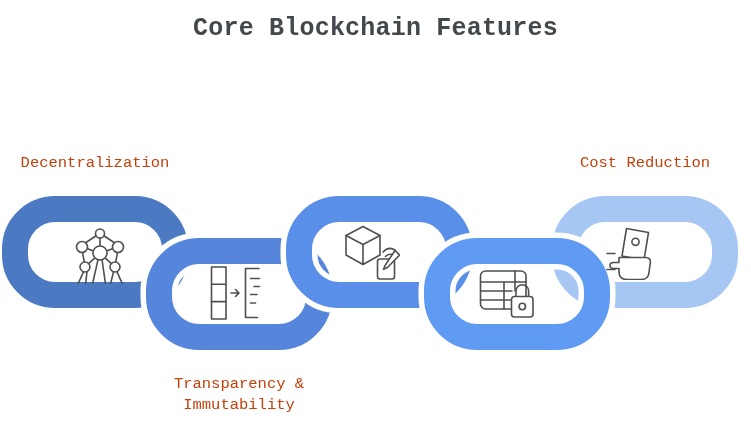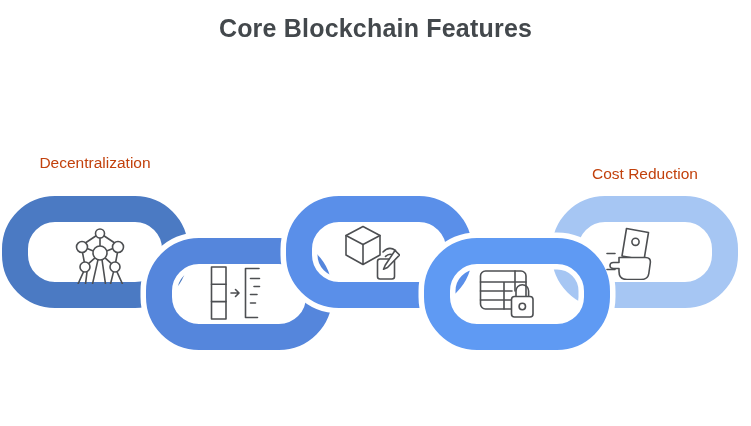--- a/index.html
+++ b/index.html
@@ -1,36 +1,36 @@
 <!DOCTYPE html>
 <html><head>
 <meta charset="utf-8">
 <style>
   html,body{margin:0;padding:0;background:#ffffff;}
   .canvas{position:relative;width:751px;height:426px;background:#ffffff;overflow:hidden;
-          font-family:Liberation Sans, sans-serif;}
+          font-family:Liberation Mono, monospace;}
   .title{position:absolute;top:14px;left:0;width:751px;text-align:center;
          font-size:25px;font-weight:bold;color:#43484c;letter-spacing:.2px;}
   .label{position:absolute;font-size:15.5px;color:#c2410c;text-align:center;line-height:1.35;}
   .chain{position:absolute;left:0;top:0;}
   .casing{fill:none;stroke:#ffffff;stroke-width:37;}
   .ring{fill:none;stroke-width:26;}
   .icon{position:absolute;}
   .icon *{fill:none;stroke-width:1.6;stroke-linecap:round;stroke-linejoin:round;}
   .icon .fillw{fill:#ffffff;}
 </style>
 </head>
 <body>
 
 <div class="canvas">
 
   <div class="title">Core Blockchain Features</div>
 
   <div class="label" style="left:0px;top:153px;width:190px;">Decentralization</div>
-  <div class="label" style="left:545px;top:164px;width:200px;">Cost Reduction</div>
+  <div class="label" style="left:545px;top:153px;width:200px;">Cost Reduction</div>
 
   <svg class="chain" width="751" height="426" viewBox="0 0 751 426">
     <g>
       <rect class="casing" x="15" y="209" width="160" height="86" rx="40"></rect>
       <rect class="ring" x="15" y="209" width="160" height="86" rx="40" stroke="#4b7ac3"></rect>
     </g>
     <g>
       <rect class="casing" x="159" y="251" width="160" height="86" rx="40"></rect>
       <rect class="ring" x="159" y="251" width="160" height="86" rx="40" stroke="#5586dc"></rect>
     </g>
@@ -94,14 +94,15 @@
 
   <svg class="icon" style="left:606px;top:224px;" width="58" height="56" viewBox="0 0 58 56">
     <g stroke="#4d4f52">
       <path d="M1,29.5 H9 M1,45.5 H9"></path>
       <path d="M20.5,4.5 L42.5,8.5 L38,36 L16,32 Z"></path>
       <circle cx="29.5" cy="17.8" r="3.6"></circle>
       <path class="fillw" d="M13,33.5 H39.5 Q45,33.5 44.3,39 L42.8,49.5 Q42,55.5 35,55.5 H21 Q13,55.5 13,47.5 V44.5 H7.5 Q4,44.5 4,41.5 Q4,38.5 7.5,38.5 H13 Z"></path>
     </g>
   </svg>
 
+  <div class="label" style="left:149px;top:374px;width:180px;">Transparency &amp; Immutability</div>
 
 </div>
 
 </body></html>

